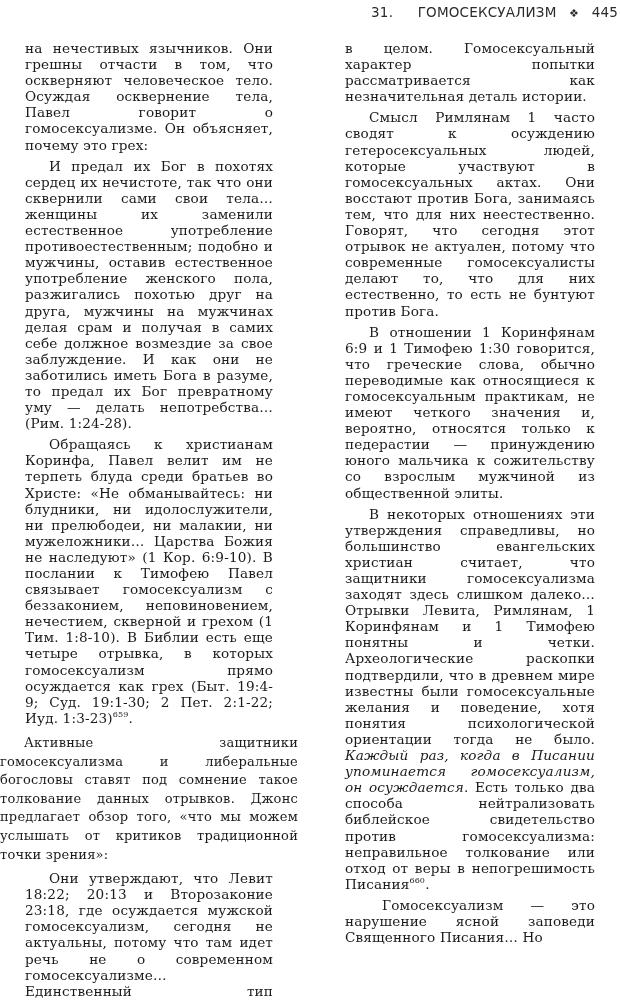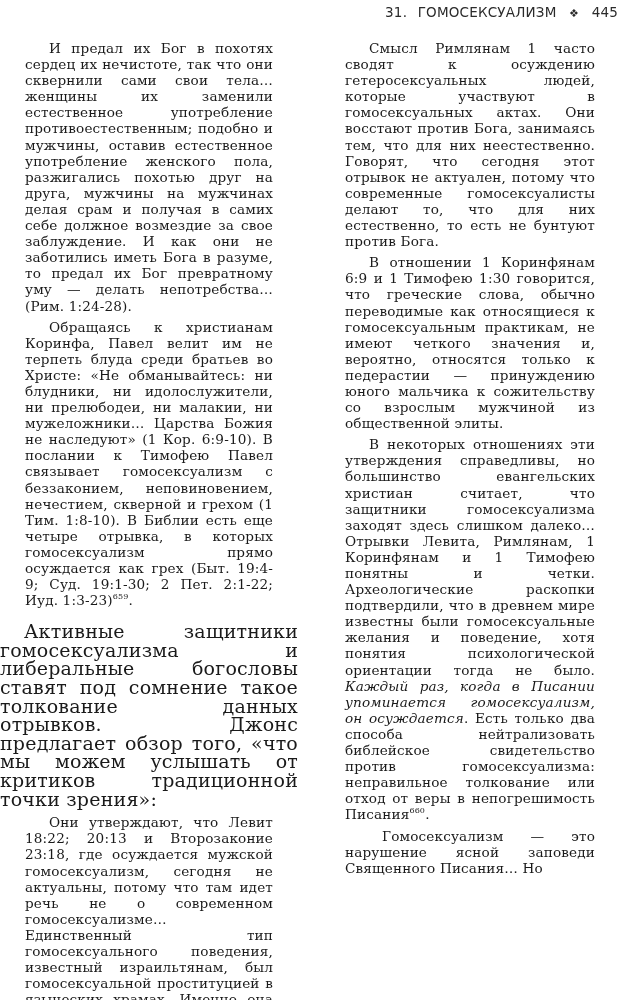--- a/index.html
+++ b/index.html
@@ -9,62 +9,64 @@
     font-family: "DejaVu Serif", "Liberation Serif", serif;
     position: relative;
   }
   .running-head {
     position: absolute; top: 4px; right: 2px;
     font-family: "DejaVu Sans", "Liberation Sans", sans-serif;
     font-size: 13.5px; color: #2a2a2a; letter-spacing: 0.2px;
     white-space: nowrap;
   }
   .running-head .sep { margin: 0 8px; font-size: 11px; }
-  .running-head .num { margin-right: 6px; }
+  .running-head .num { margin-right: 20px; }
   .col { position: absolute; top: 40px; }
   .col-left { left: 0; width: 298px; }
   .col-right { left: 333px; width: 287px; }
   p { margin: 0; text-align: justify; }
   .q {
     font-size: 13.6px; line-height: 16.1px;
     letter-spacing: 0.15px;
     hyphens: manual;
   }
   .col-left .q { margin-left: 25px; width: 248px; }
   .col-right .q { margin-left: 12px; width: 250px; }
   .q.indent { text-indent: 24px; }
   .q.indent-big { text-indent: 37px; }
   .q + .q { margin-top: 5px; }
   .main {
-    font-size: 19px; line-height: 18.6px;
+    font-size: 13px; line-height: 18.6px;
     letter-spacing: 0.2px;
-    margin-top: 14px;
+    margin-top: 8px;
   }
   .main.indent { text-indent: 24px; }
   .col-right .main { margin-left: 2px; }
   .main + .q { margin-top: 6px; }
   em { font-style: italic; }
   sup { font-size: 8px; line-height: 0; vertical-align: 6px; margin-top: 41px; }
 </style>
 </head>
 <body>
 
 <div class="running-head">
   <span class="num">31.</span>
   <span>ГОМОСЕКСУАЛИЗМ</span>
   <span class="sep">❖</span>
   <span>445</span>
 </div>
 
 <div class="col col-left">
+  <p class="q">на нечестивых язычников. Они грешны отчасти в том, что оскверняют человеческое тело. Осуждая осквернение тела, Павел говорит о гомосексуализме. Он объясняет, почему это грех:</p>
   <p class="q indent">И предал их Бог в похотях сердец их нечистоте, так что они сквернили сами свои тела… женщины их заменили естественное употребление противоестественным; подобно и мужчины, оставив естественное употребление женского пола, разжигались похотью друг на друга, мужчины на мужчинах делая срам и получая в самих себе должное возмездие за свое заблуждение. И как они не заботились иметь Бога в разуме, то предал их Бог превратному уму — делать непотребства… (Рим. 1:24-28).</p>
   <p class="q indent"><span>Обращаясь к христианам Коринфа, Павел велит им не терпеть блуда среди братьев во Христе: «Не обманывайтесь: ни блудники, ни идолослужители, ни прелюбодеи, ни малакии, ни мужеложники… Царства Божия не наследуют» (1 Кор. 6:9-10). В послании к Тимофею Павел связывает гомосексуализм с беззаконием, неповиновением, нечестием, скверной и грехом (1 Тим. 1:8-10). В Библии есть еще четыре отрывка, в которых гомосексуализм прямо осуждается как грех (Быт. 19:4-9; Суд. 19:1-30; 2 Пет. 2:1-22; Иуд. 1:3-23)</span><sup>659</sup><span>.</span></p>
   <p class="main indent">Активные защитники гомосексуализма и либеральные богословы ставят под сомнение такое толкование данных отрывков. Джонс предлагает обзор того, «что мы можем услышать от критиков традиционной точки зрения»:</p>
   <p class="q indent">Они утверждают, что Левит 18:22; 20:13 и Второзаконие 23:18, где осуждается мужской гомосексуализм, сегодня не актуальны, потому что там идет речь не о современном гомосексуализме… Единственный тип гомосексуального поведения, известный израильтянам, был гомосексуальной проституцией в языческих храмах. Именно она осуждается здесь, а не современные [так называемые] моногамные отношения любви между лицами гомосексуальной ориентации.</p>
 
 </div>
 
 <div class="col col-right">
+  <p class="q">в целом. Гомосексуальный характер попытки рассматривается как незначительная деталь истории.</p>
   <p class="q indent">Смысл Римлянам 1 часто сводят к осуждению гетеросексуальных людей, которые участвуют в гомосексуальных актах. Они восстают против Бога, занимаясь тем, что для них неестественно. Говорят, что сегодня этот отрывок не актуален, потому что современные гомосексуалисты делают то, что для них естественно, то есть не бунтуют против Бога.</p>
   <p class="q indent">В отношении 1 Коринфянам 6:9 и 1 Тимофею 1:30 говорится, что греческие слова, обычно переводимые как относящиеся к гомосексуальным практикам, не имеют четкого значения и, вероятно, относятся только к педерастии — принуждению юного мальчика к сожительству со взрослым мужчиной из общественной элиты.</p>
   <p class="q indent"><span>В некоторых отношениях эти утверждения справедливы, но большинство евангельских христиан считает, что защитники гомосексуализма заходят здесь слишком далеко… Отрывки Левита, Римлянам, 1 Коринфянам и 1 Тимофею понятны и четки. Археологические раскопки подтвердили, что в древнем мире известны были гомосексуальные желания и поведение, хотя понятия психологической ориентации тогда не было. </span><em>Каждый раз, когда в Писании упоминается гомосексуализм, он осуждается</em><span>. Есть только два способа нейтрализовать библейское свидетельство против гомосексуализма: неправильное толкование или отход от веры в непогрешимость Писания</span><sup>660</sup><span>.</span></p>
   <p class="q indent-big"><span>Гомосексуализм — это нарушение ясной заповеди Священного Писания… Но </span></p>
 </div>
 
 </body></html>

